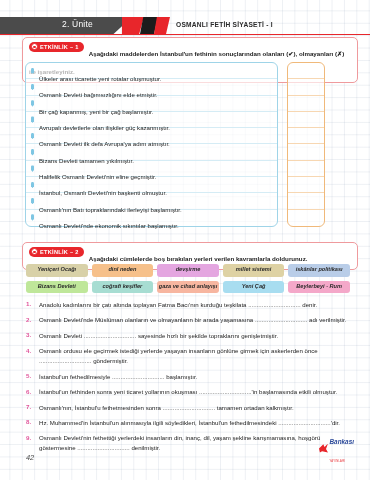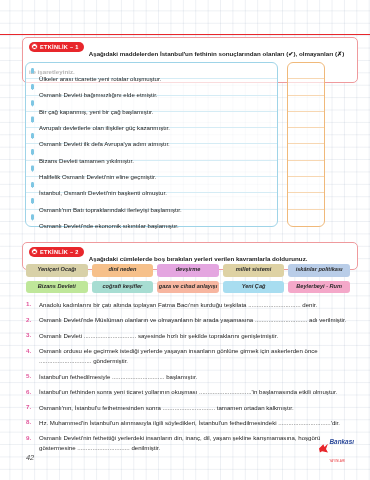--- a/index.html
+++ b/index.html
@@ -281,20 +281,28 @@
     line-height: 1;
     margin-top: .6px;
   }
 </style>
 </head>
 <body>
 
 <div class="page"></div>
 <div class="sheet">
 
+  <div class="header">
+    <div class="unit-tab"></div>
+    <div class="unit-tab-label">2. Ünite</div>
+    <div class="chev c1"></div>
+    <div class="chev c2"></div>
+    <div class="chev c3"></div>
+    <div class="doc-title">OSMANLI FETİH SİYASETİ - I</div>
+  </div>
   <div class="header-rule"></div>
 
   <div class="act-bar" style="top:37px;">
     <span class="act-badge">
       <span class="ring"></span>
       <span>ETKİNLİK – 1</span>
     </span><span class="act-text">Aşağıdaki maddelerden İstanbul'un fethinin sonuçlarından olanları (✔), olmayanları (✗) ile işaretleyiniz.</span>
   </div>
 
   <div class="list-box">

